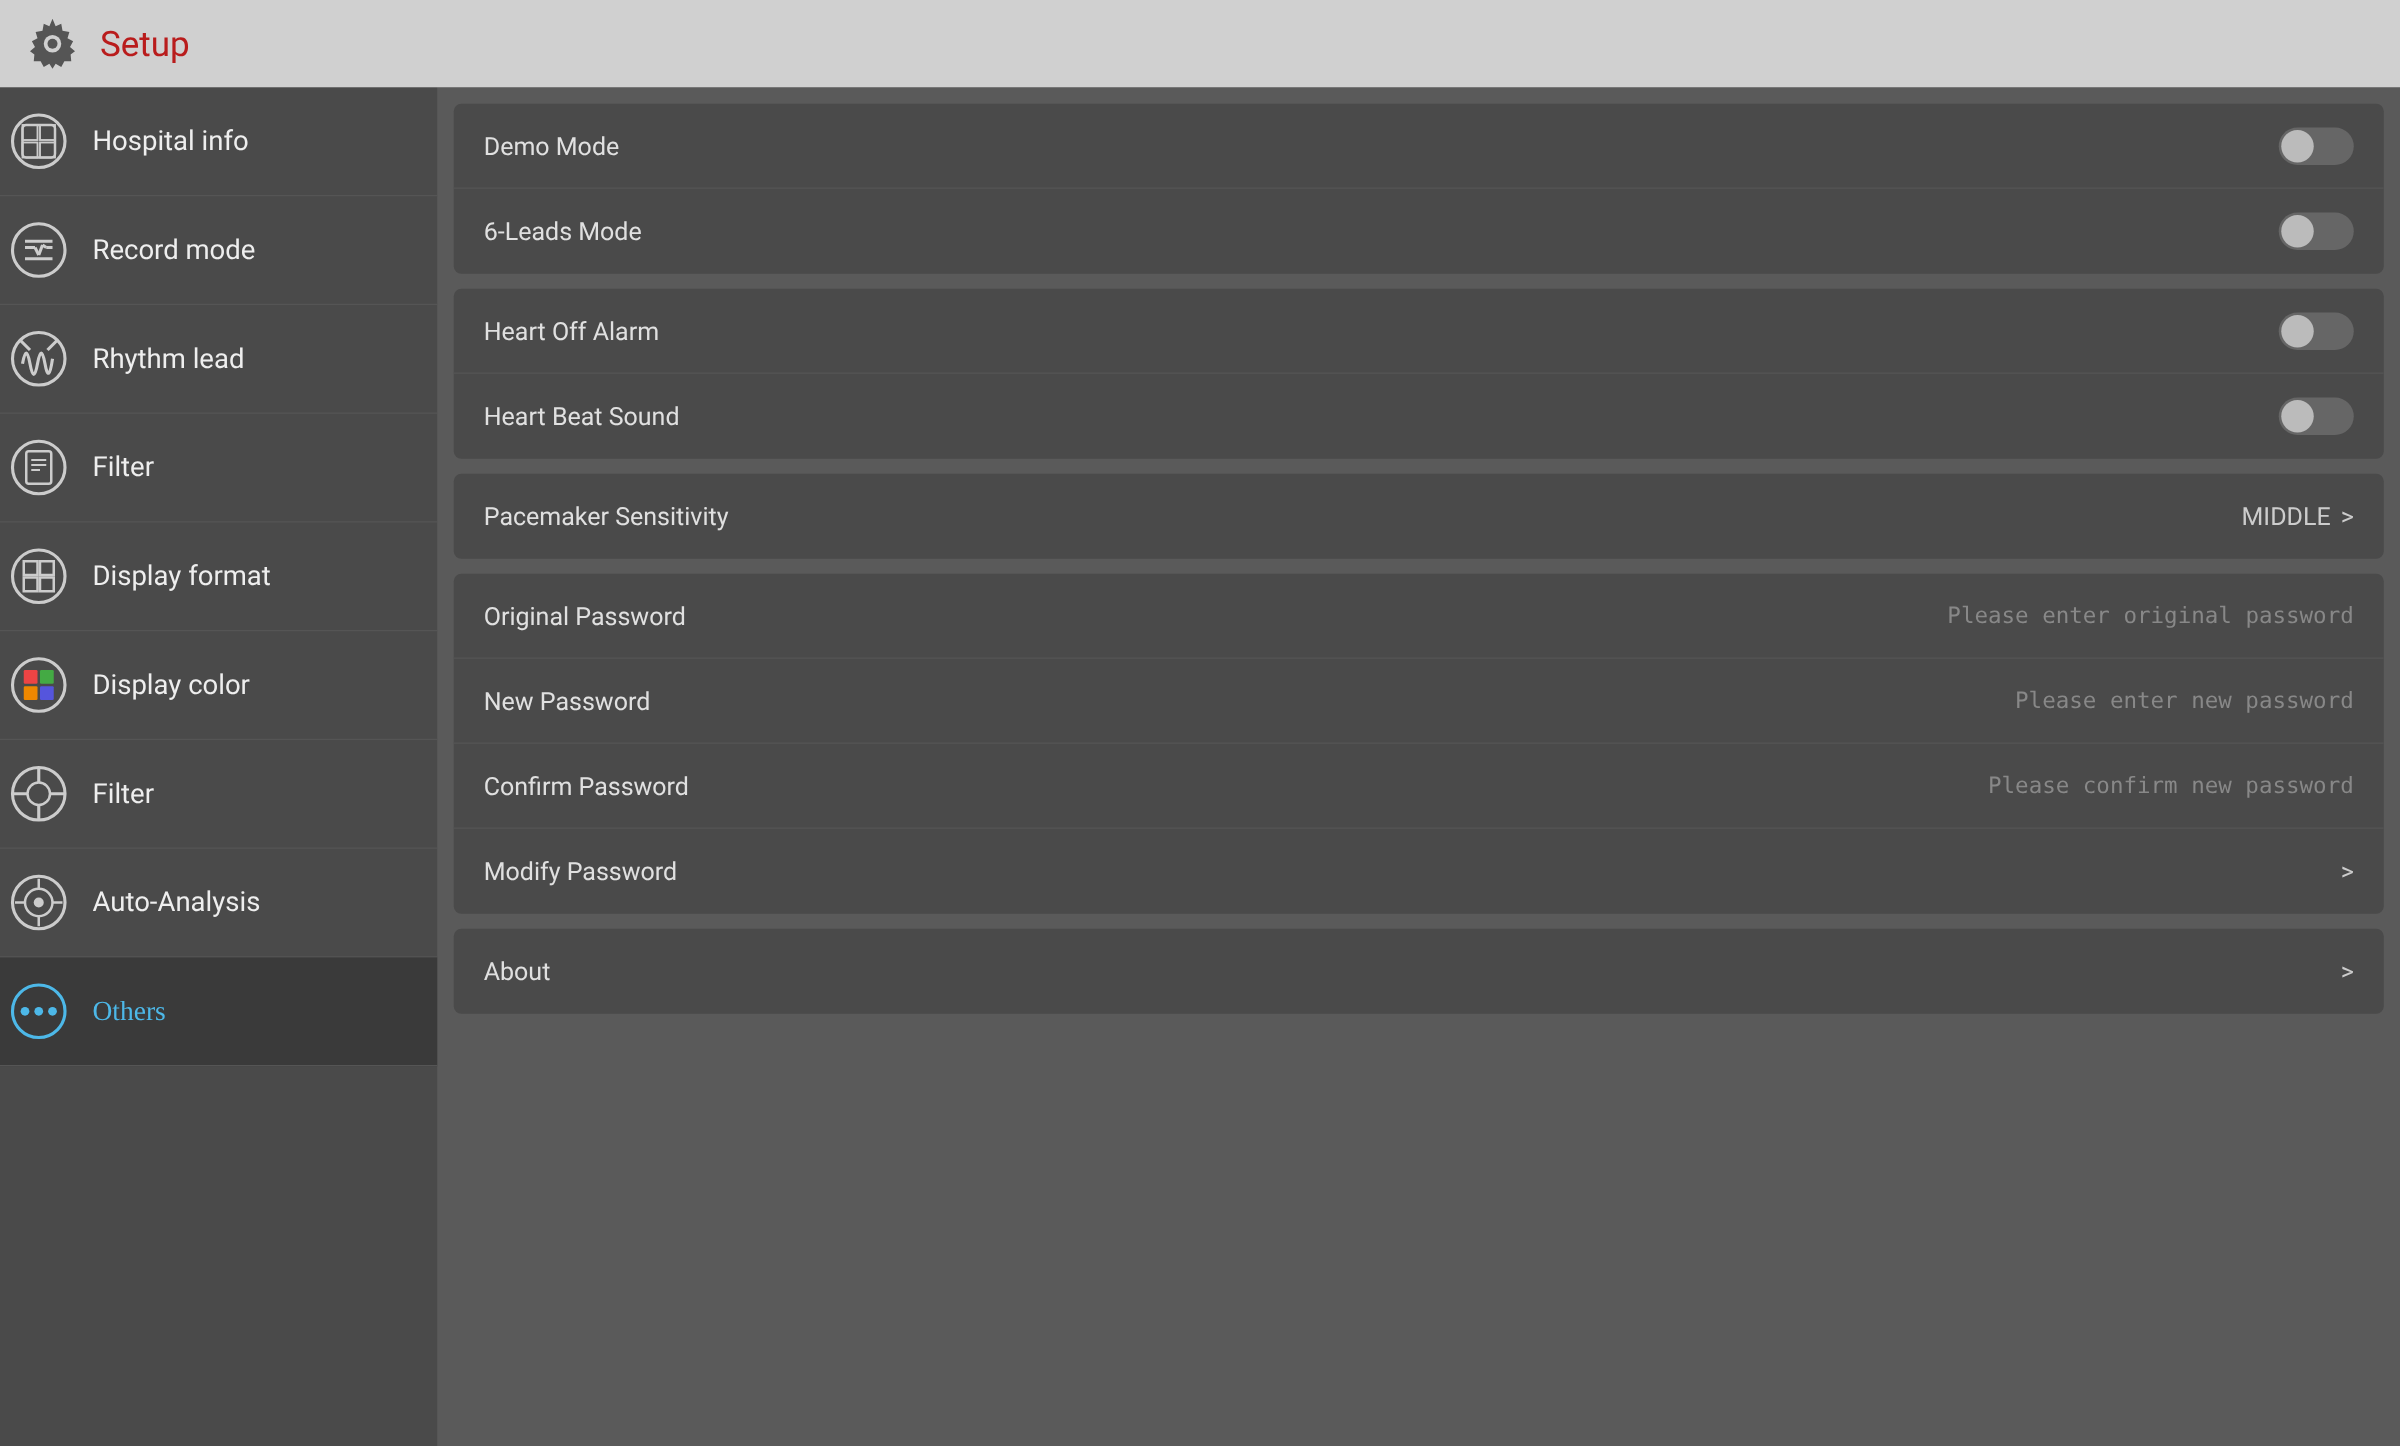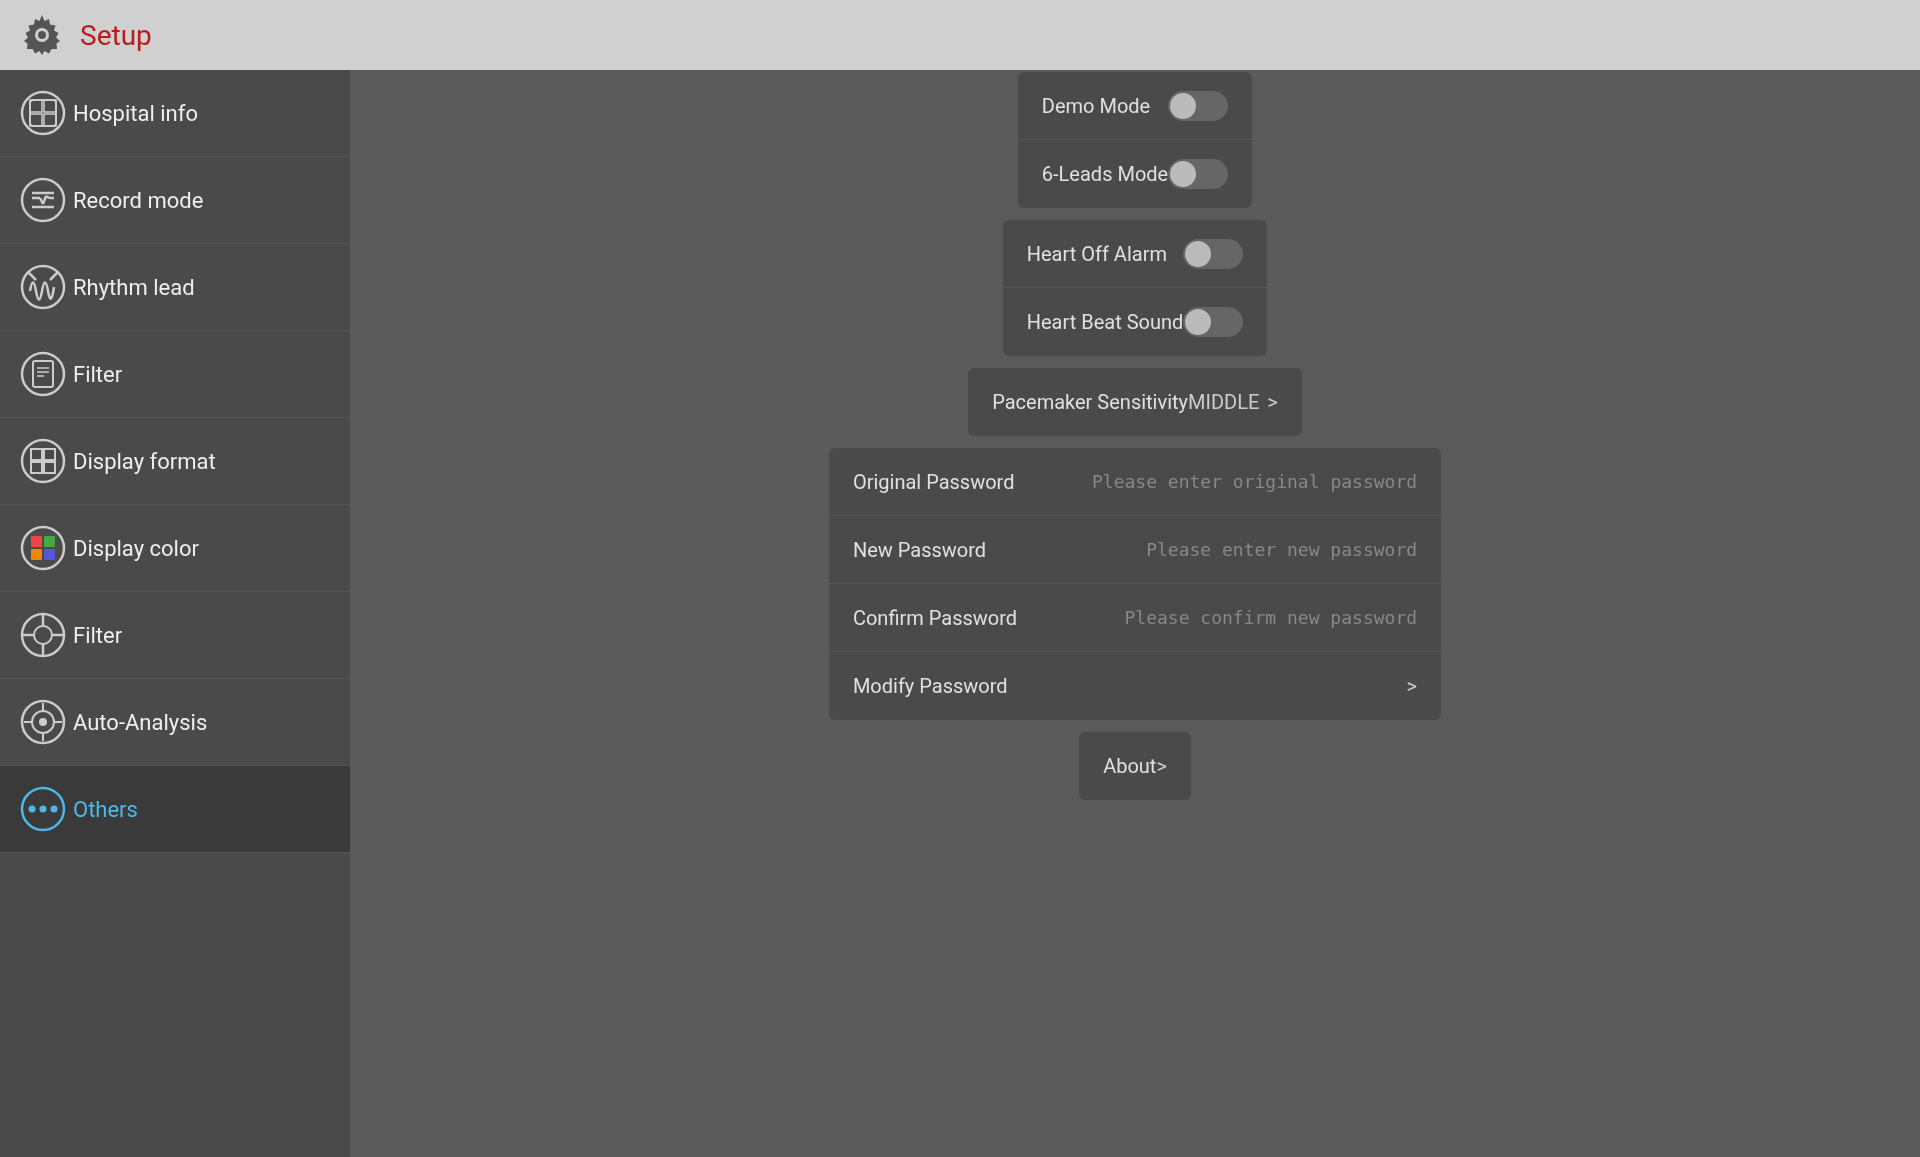--- a/index.html
+++ b/index.html
@@ -42,51 +42,51 @@
       background: #4a4a4a;
       flex-shrink: 0;
       display: flex;
       flex-direction: column;
     }
 
     .sidebar-item {
       display: flex;
       align-items: center;
       height: 87px;
-      padding: 0 20px;
-      gap: 7px;
+      padding: 0 8px;
+      gap: 20px;
       border-bottom: 1px solid #555;
       cursor: pointer;
     }
     .sidebar-item.active {
       background: #3a3a3a;
+      font-family: Liberation Serif, serif;
     }
     .sidebar-item-label {
       font-size: 22px;
       color: #eee;
     }
     .sidebar-item.active .sidebar-item-label {
       color: #4db8e8;
     }
     .sidebar-icon {
       width: 46px;
       height: 46px;
       flex-shrink: 0;
     }
 
     
     .content {
       flex: 1;
       background: #5a5a5a;
-      padding: 2px;
+      padding: 13px;
       overflow-y: auto;
       display: flex;
       flex-direction: column;
       gap: 12px;
-      align-items: center;
     }
 
     .card {
       background: #4a4a4a;
       border-radius: 6px;
       overflow: hidden;
     }
 
     .card-row {
       display: flex;

